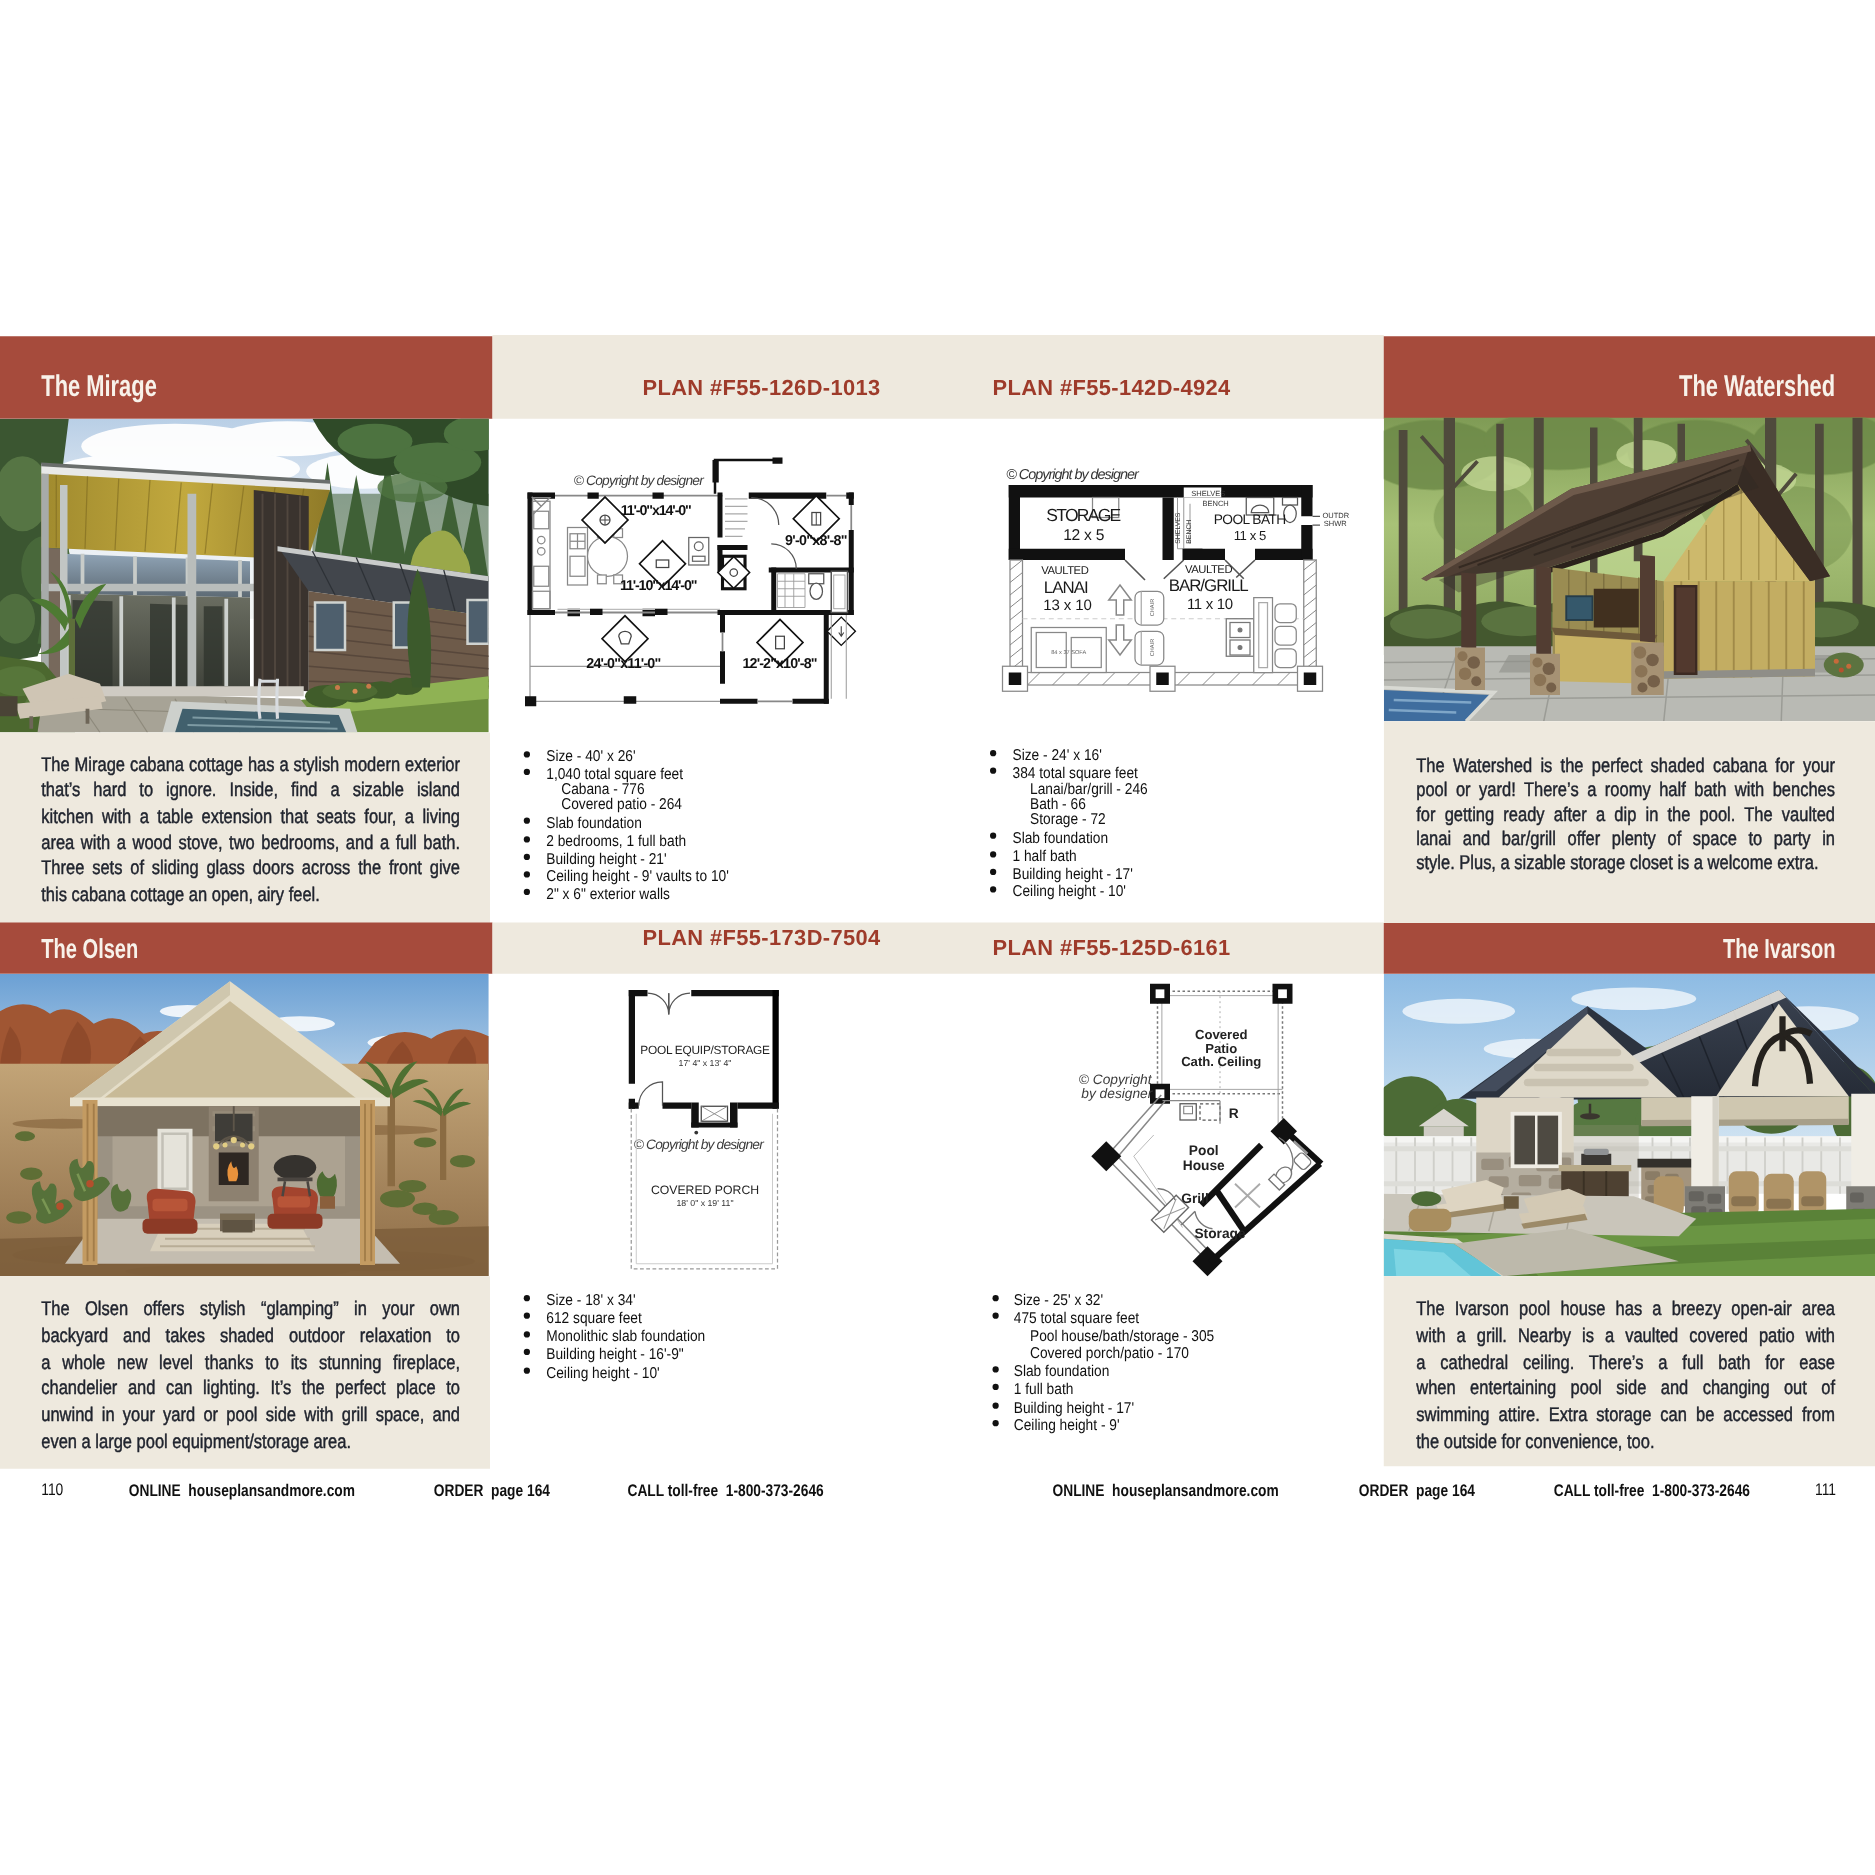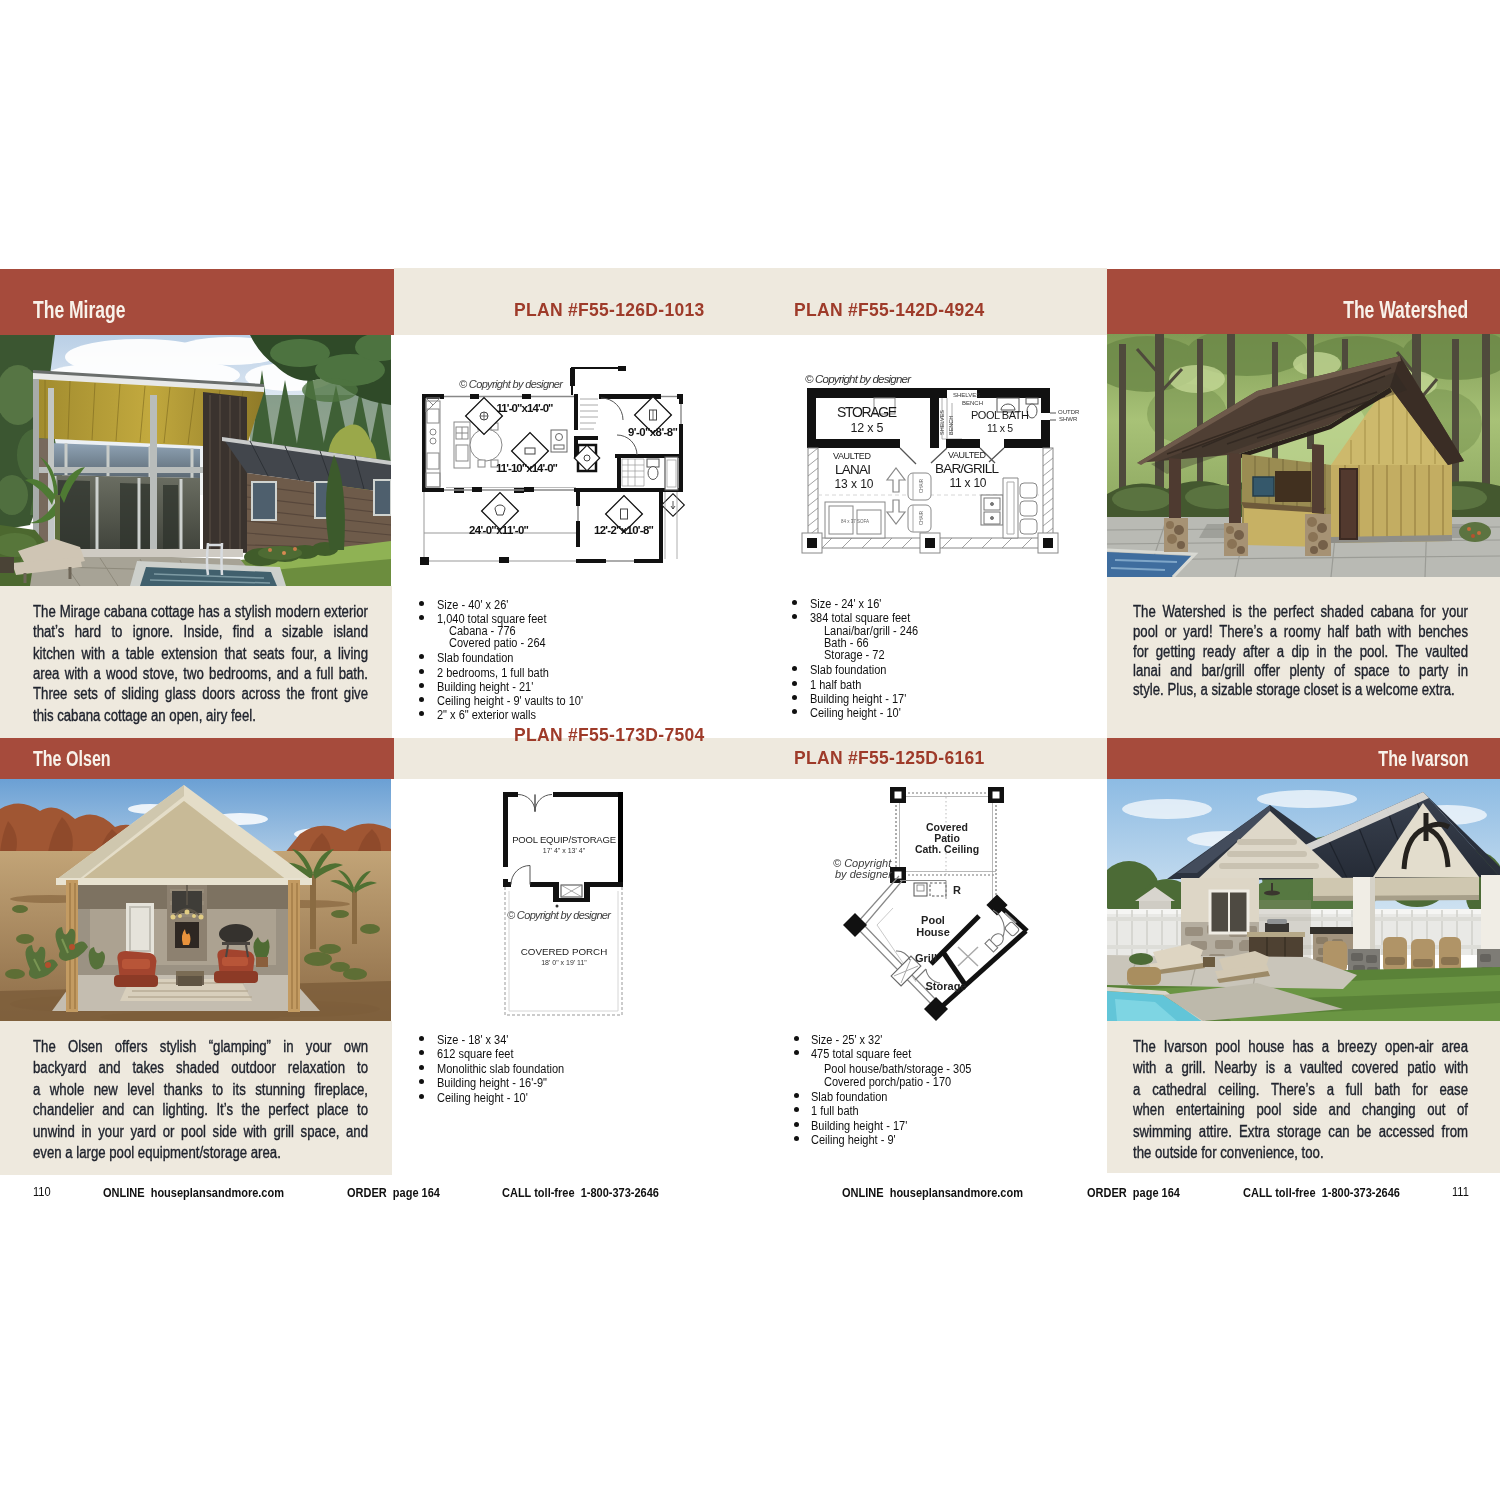--- a/index.html
+++ b/index.html
@@ -851,21 +851,21 @@
 <div class="abs bdot" style="left:792px;top:709px;"></div>
       <div class="abs bult" style="left:810px;top:706px;">Ceiling height - 10'</div>
 </div>
 
 <div class="abs bar" style="left:0;top:738px;width:394px;height:41px;"></div>
 
 <div class="abs bartxt" style="left:33px;top:746px;font-size:22px;transform-origin:left top;transform:scaleX(0.73);">The Olsen</div>
 
 <div class="abs cream" style="left:394px;top:738px;width:713px;height:41px;"></div>
 
-<div class="abs plantitle" style="left:514px;top:725px;">PLAN #F55-173D-7504</div>
+<div class="abs plantitle" style="left:514px;top:740px;">PLAN #F55-173D-7504</div>
 
 <div class="abs plantitle" style="left:794px;top:748px;">PLAN #F55-125D-6161</div>
 
 <div class="abs bar" style="left:1107px;top:738px;width:393px;height:41px;"></div>
 
 <div class="abs bartxt" style="right:32px;top:746px;font-size:22px;transform-origin:right top;transform:scaleX(0.73);">The Ivarson</div>
 
 <div class="abs" style="left:0;top:779px;width:391px;height:242px;" id="photo3">
 <svg width="391" height="242" viewBox="0 0 391 242" xmlns="http://www.w3.org/2000/svg">
 <defs>
@@ -1379,21 +1379,21 @@
 <g stroke="#ccc" stroke-width="0.8" fill="none">
 <path d="M115 112 L115 232 L224 232 L224 112"></path>
 </g>
 
 <text x="170" y="176" font-size="9.8" fill="#222" text-anchor="middle">COVERED PORCH</text>
 
 <text x="170" y="186" font-size="7" fill="#333" text-anchor="middle">18' 0" x 19' 11"</text>
 </svg>
 </div>
 
-<div class="abs" style="left:750px;top:779px;width:357px;height:250px;" id="plan4">
+<div class="abs" style="left:780px;top:779px;width:357px;height:250px;" id="plan4">
 <svg width="357" height="250" viewBox="0 0 357 250" xmlns="http://www.w3.org/2000/svg" font-family="Liberation Sans, sans-serif">
 
 <g stroke="#777" stroke-width="1.2" fill="none" stroke-dasharray="2 2">
 <path d="M146 14 L246 14 M146 14 L146 96 M246 14 L246 126 M146 96 L246 96"></path>
 </g>
 
 <g stroke="#999" stroke-width="0.7" fill="none">
 <path d="M146 17.5 L246 17.5 M149.5 14 L149.5 96 M242.5 14 L242.5 126 M146 92.5 L246 92.5"></path>
 </g>
 

